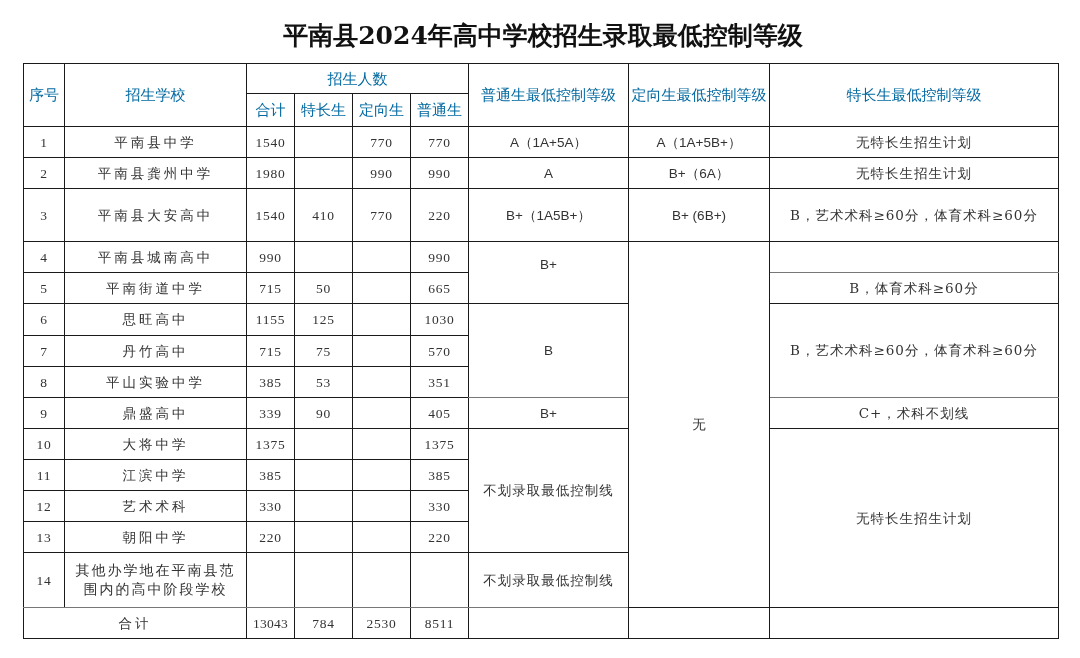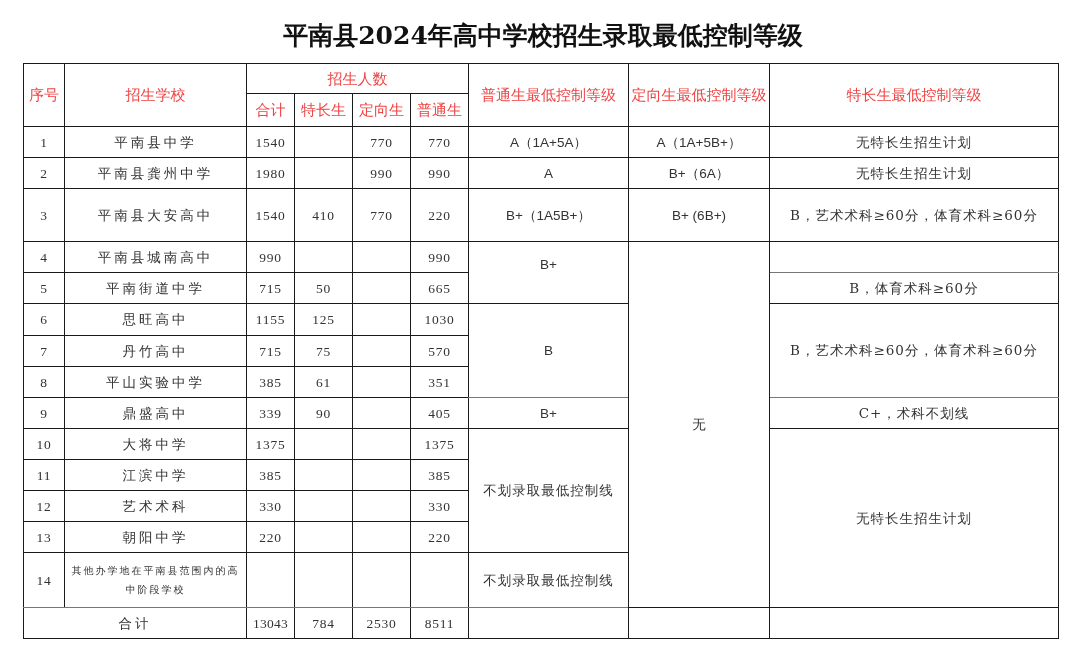--- a/index.html
+++ b/index.html
@@ -6,25 +6,25 @@
   body { width: 1080px; height: 658px; position: relative; overflow: hidden;
          font-family: "DejaVu Serif", "Liberation Serif", serif; color: #2a2a2a; }
   .title { position: absolute; left: 0; top: 18px; width: 1086px; text-align: center;
            font-family: "DejaVu Serif", "Liberation Serif", serif; font-weight: bold;
            font-size: 25px; letter-spacing: 0px; color: #111; line-height: 36px; }
   table.grid { position: absolute; left: 23px; top: 63px; border-collapse: collapse;
                table-layout: fixed; width: 1035px; }
   table.grid td, table.grid th { border: 1.3px solid #1a1a1a; text-align: center;
                vertical-align: middle; padding: 0; overflow: hidden; }
   table.grid th { font-family: "DejaVu Sans", "Liberation Sans", sans-serif; font-weight: normal;
-                  font-size: 15px; color: #ef4444; line-height: 18px; }
+                  font-size: 15px; color: #0369a1; line-height: 18px; }
   table.grid td { font-size: 13.5px; color: #333; line-height: 17px; }
   td.num { font-family: "Liberation Serif", "DejaVu Serif", serif; font-size: 15px; letter-spacing: 0.8px; }
   td.school { letter-spacing: 3px; }
-  td.school.wrap { letter-spacing: 2px; line-height: 19px; font-size: 10px; }
+  td.school.wrap { letter-spacing: 2px; line-height: 19px; font-size: 14px; }
   td.grade { font-family: Liberation Sans, sans-serif; font-size: 14px; }
   td.req { font-size: 13.5px; letter-spacing: 1px; margin-top: 48px; }
   th .h2 { display: block; line-height: 20px; }
   .gray-line { border-bottom: 1.3px solid #777 !important; }
 </style>
 </head>
 <body>
 
 <div class="title">平南县2024年高中学校招生录取最低控制等级</div>
 
@@ -134,21 +134,21 @@
     <td class="num">715</td>
     <td class="num">75</td>
     <td class="num"></td>
     <td class="num">570</td>
   </tr>
 
   <tr style="height:31px">
     <td class="num">8</td>
     <td class="school">平山实验中学</td>
     <td class="num">385</td>
-    <td class="num">61</td>
+    <td class="num">53</td>
     <td class="num"></td>
     <td class="num">351</td>
   </tr>
 
   <tr style="height:31px">
     <td class="num">9</td>
     <td class="school">鼎盛高中</td>
     <td class="num">339</td>
     <td class="num">90</td>
     <td class="num"></td>

